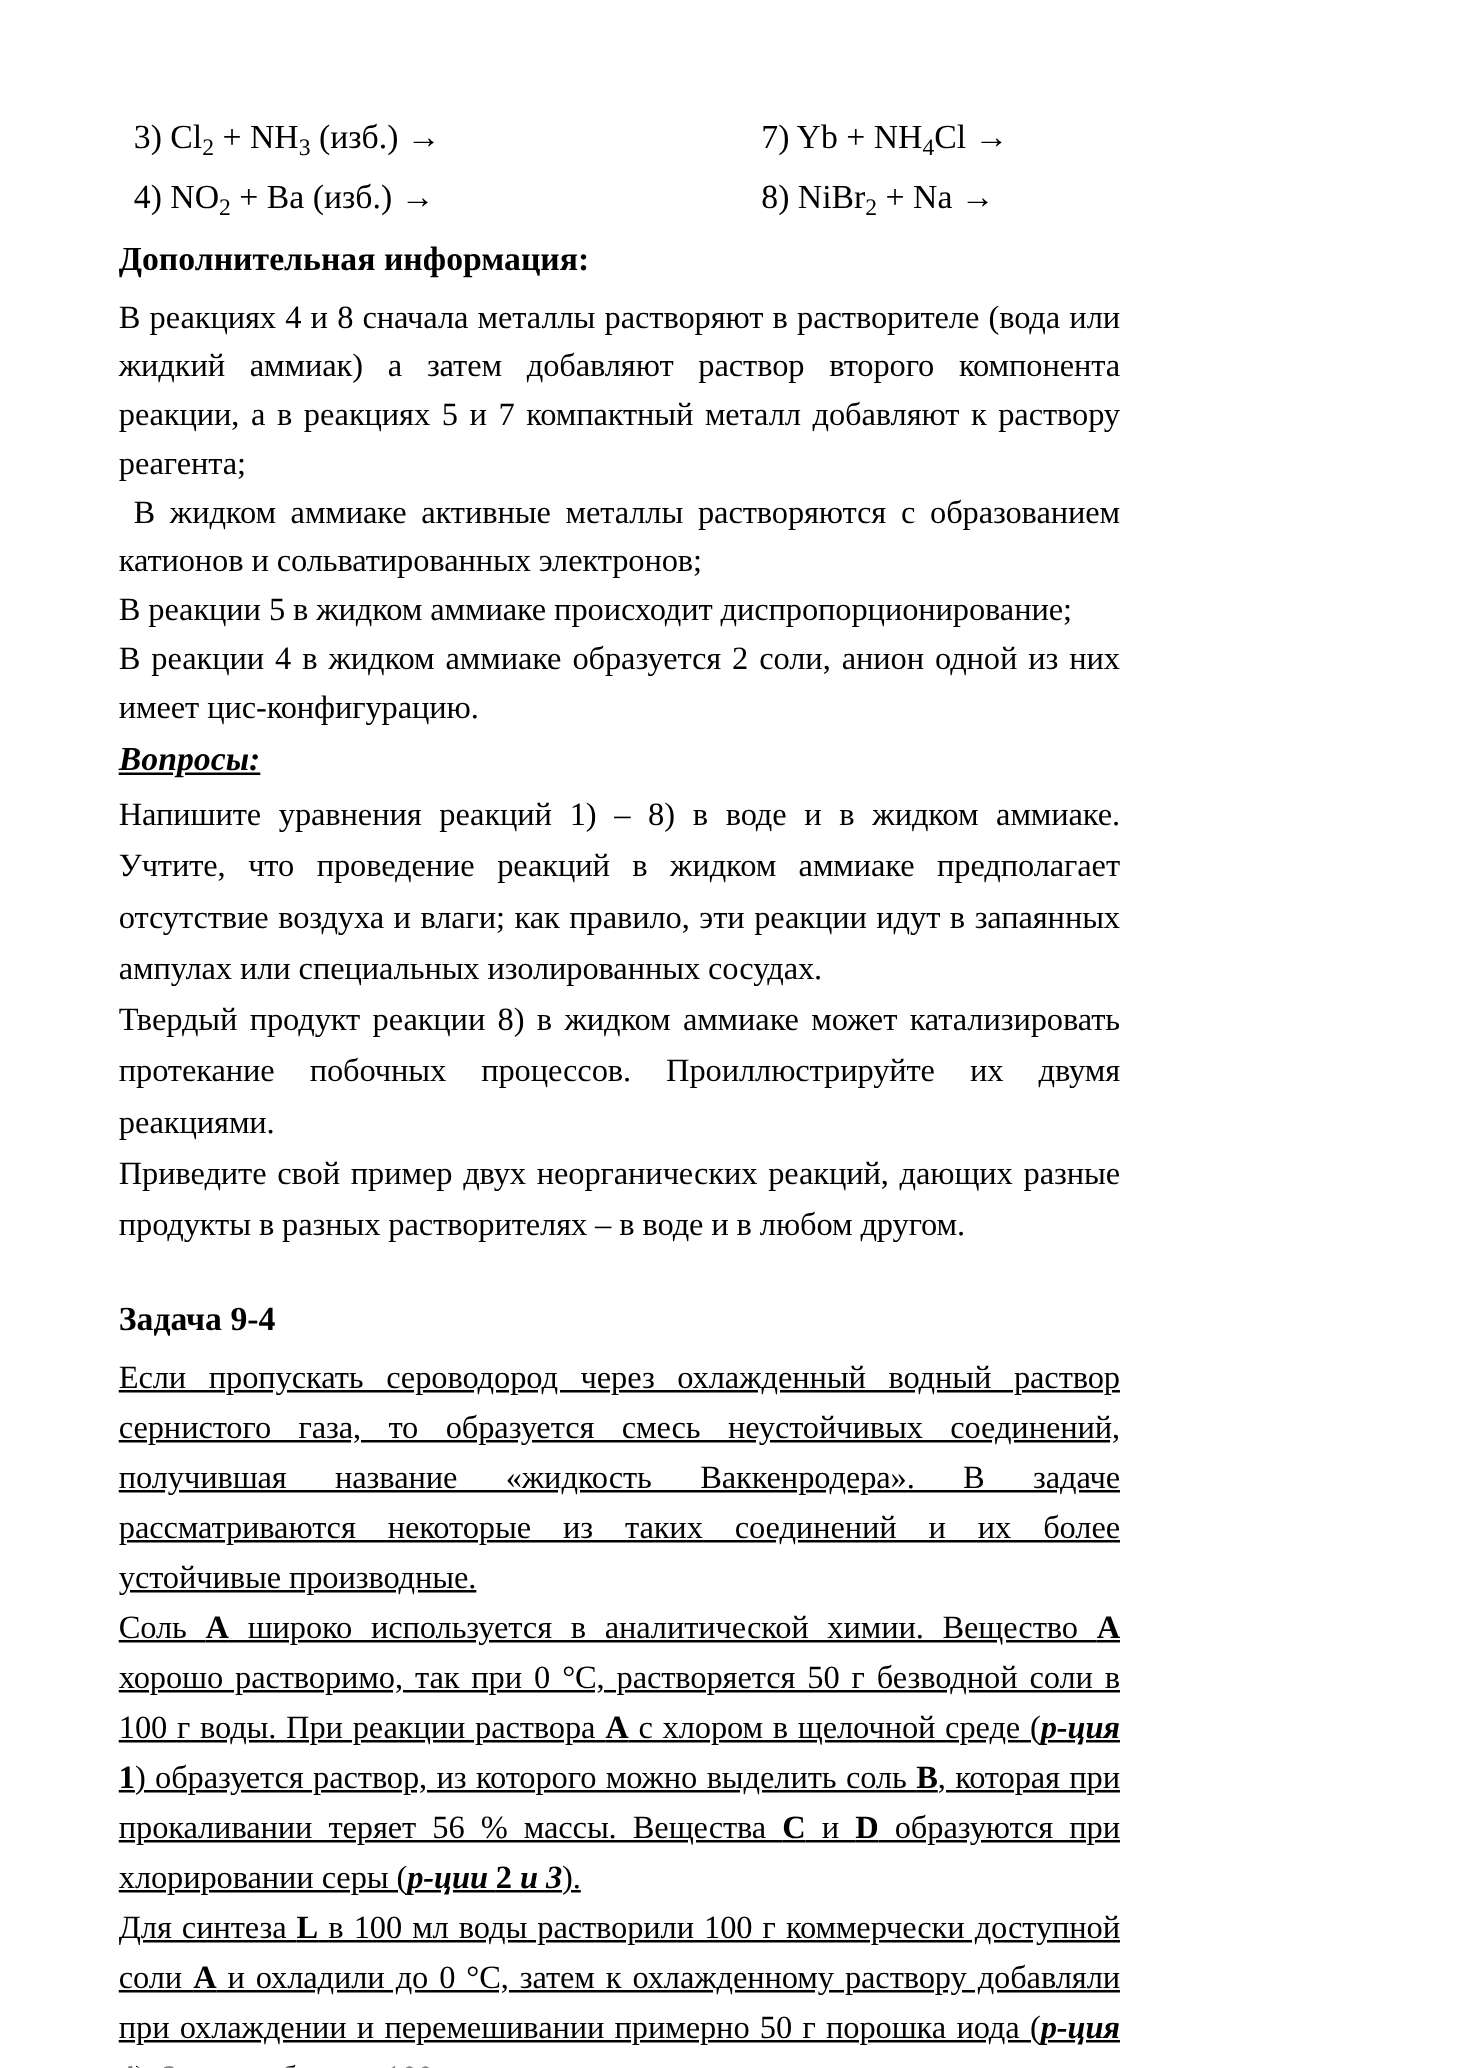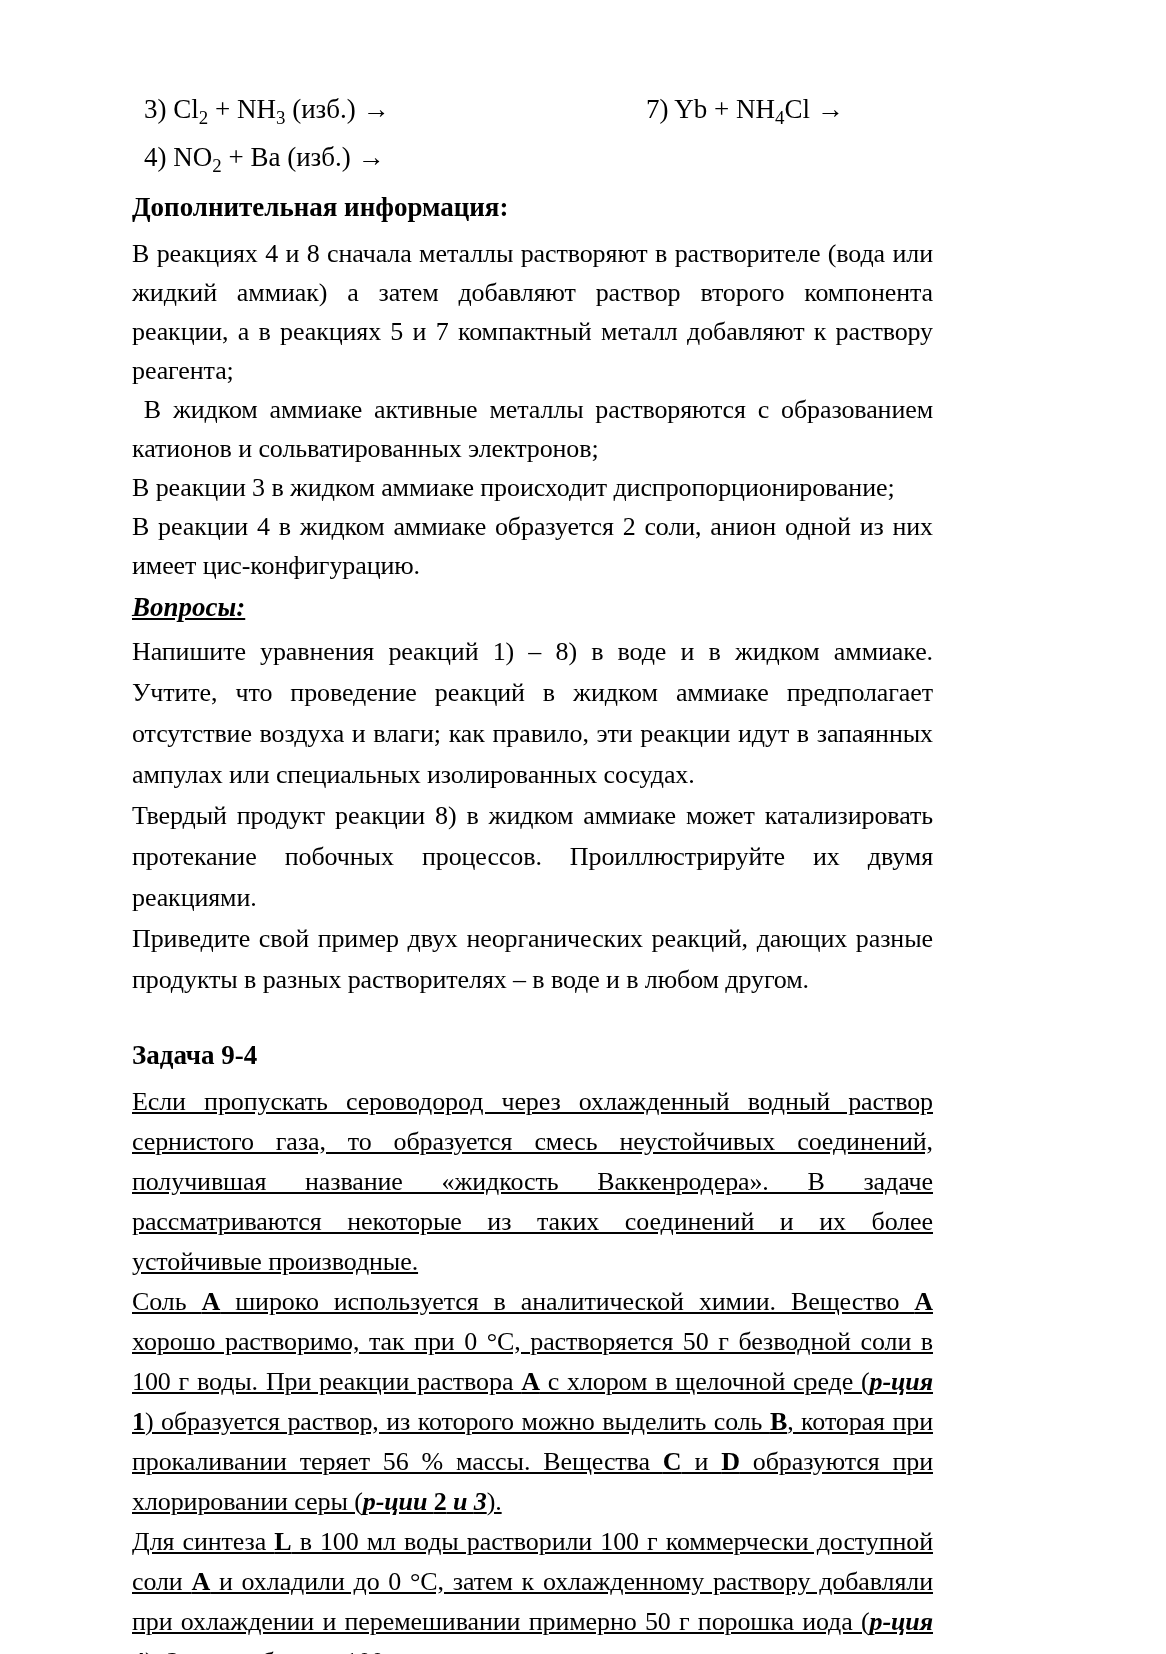--- a/index.html
+++ b/index.html
@@ -13,21 +13,20 @@
     position: relative;
     font-family: "Liberation Serif", "DejaVu Serif", serif;
     color: #000000;
     overflow: hidden;
   }
   .page {
     box-sizing: border-box;
     width: 974px;
     height: 1654px;
     padding: 92px 78px 0 95px;
-    margin-left: 37px;
   }
   
   .equations {
     padding-left: 12px;
     margin-bottom: 10px;
     font-size: 27px;
   }
   .eq-row {
     display: flex;
     margin-bottom: 14px;
@@ -85,30 +84,31 @@
 
 <div class="page">
 
   <div class="equations">
     <div class="eq-row">
       <div class="eq-left"><span>3) Cl</span><sub>2</sub><span> + NH</span><sub>3</sub><span> (изб.) →</span></div>
       <div class="eq-right"><span>7) Yb + NH</span><sub>4</sub><span>Cl →</span></div>
     </div>
     <div class="eq-row">
       <div class="eq-left"><span>4) NO</span><sub>2</sub><span> + Ba (изб.) →</span></div>
+      <div class="eq-right"><span>8) NiBr</span><sub>2</sub><span> + Na →</span></div>
     </div>
   </div>
 
   <div class="sect">
     <div class="h-underline">
       <span>Дополнительная информация:</span>
     </div>
     <p class="para">В реакциях 4 и 8 сначала металлы растворяют в растворителе (вода или жидкий аммиак) а затем добавляют раствор второго компонента реакции, а в реакциях 5 и 7 компактный металл добавляют к раствору реагента;</p>
     <p class="para">&nbsp;В жидком аммиаке активные металлы растворяются с образованием катионов и сольватированных электронов;</p>
-    <p class="para">В реакции 3 в жидком аммиаке происходит диспропорционирование;</p>
+    <p class="para">В реакции 5 в жидком аммиаке происходит диспропорционирование;</p>
     <p class="para">В реакции 4 в жидком аммиаке образуется 2 соли, анион одной из них имеет цис-конфигурацию.</p>
   </div>
 
   <div class="sect q-sect">
     <div class="h-italic">Вопросы:</div>
     <p class="para">Напишите уравнения реакций 1) – 8) в воде и в жидком аммиаке. Учтите, что проведение реакций в жидком аммиаке предполагает отсутствие воздуха и влаги; как правило, эти реакции идут в запаянных ампулах или специальных изолированных сосудах.</p>
     <p class="para">Твердый продукт реакции 8) в жидком аммиаке может катализировать протекание побочных процессов. Проиллюстрируйте их двумя реакциями.</p>
     <p class="para">Приведите свой пример двух неорганических реакций, дающих разные продукты в разных растворителях – в воде и в любом другом.</p>
   </div>
 

